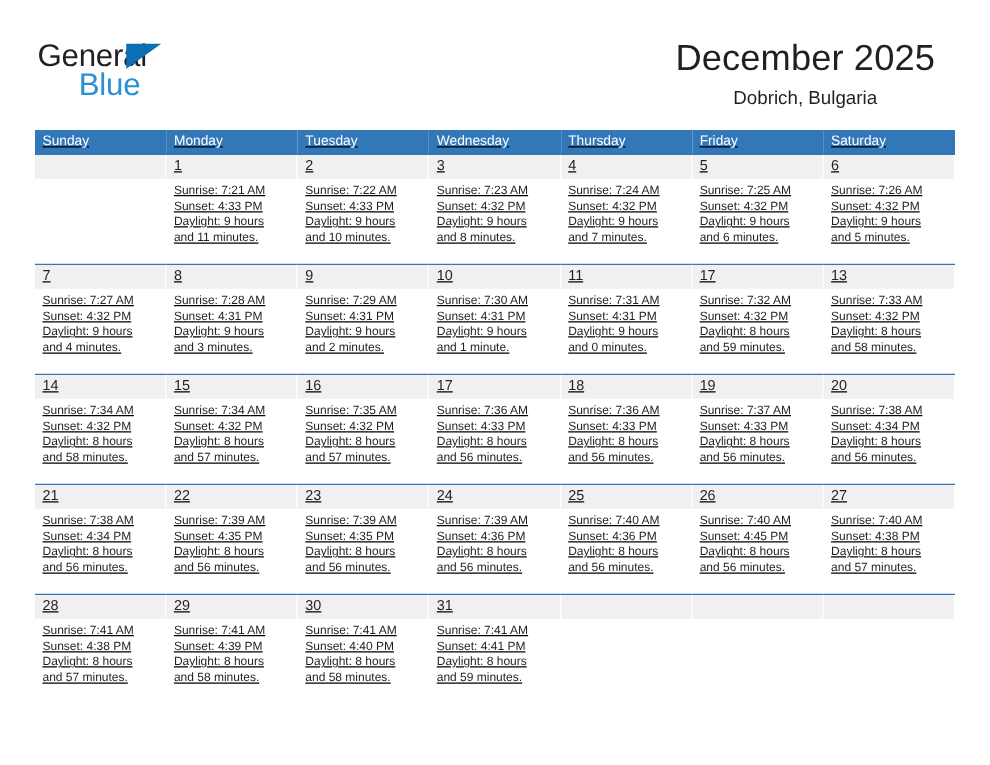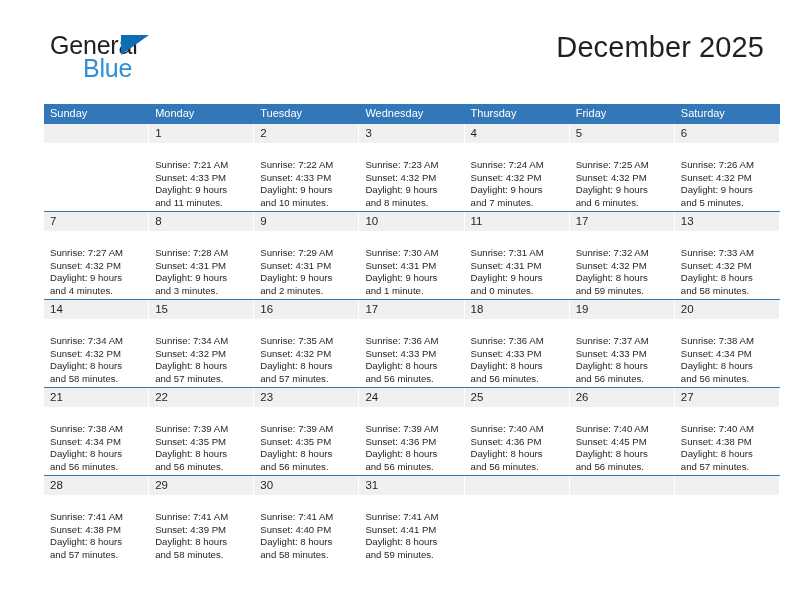--- a/index.html
+++ b/index.html
@@ -20,23 +20,22 @@
     width: 792px;
     height: 612px;
     box-sizing: border-box;
   }
 
   
   .masthead {
     position: absolute;
     left: 28px;
     top: 30px;
-    right: 28px;
+    right: 44px;
     height: 68px;
-    margin-left: 20px;
   }
   .brand {
     position: absolute;
     left: 2px;
     top: 2px;
     width: 200px;
     height: 60px;
   }
   .brand-general {
     position: absolute;
@@ -86,25 +85,26 @@
     font-size: 15px;
     line-height: 22px;
     color: #231f20;
     margin: 4px 0 0 0;
     font-weight: normal;
   }
 
   
   .calendar {
     position: absolute;
-    left: 44px;
+    left: 28px;
     top: 104px;
     width: 736px;
     border-collapse: collapse;
     table-layout: fixed;
+    text-decoration: underline;
   }
   .calendar th,
   .calendar td {
     padding: 0;
     margin: 0;
     vertical-align: top;
   }
   .dow-row th {
     background: #3277b7;
     color: #ffffff;
@@ -133,21 +133,21 @@
     font-size: 11.5px;
     color: #231f20;
     padding-left: 6px;
     box-sizing: border-box;
     border-right: 1px solid #ffffff;
   }
   .day-cell.empty .daynum-band {
     background: #f0f0f0;
   }
   .detail {
-    padding: 16px 4px 0 6px;
+    padding: 4px 4px 0 6px;
     font-size: 9.6px;
     line-height: 12.6px;
     color: #231f20;
   }
   .detail div {
     white-space: nowrap;
   }
 </style>
 </head>
 <body>
@@ -157,20 +157,21 @@
   <div class="masthead">
 
     <div class="brand">
       <span class="brand-general">General</span>
       <span class="brand-triangle"></span>
       <span class="brand-blue">Blue</span>
     </div>
 
     <div class="title-block">
       <h1 class="cal-title">December 2025</h1>
+      <div class="cal-subtitle">Dobrich, Bulgaria</div>
     </div>
 
   </div>
 
   <table class="calendar">
     <thead>
       <tr class="dow-row">
         <th>Sunday</th>
         <th>Monday</th>
         <th>Tuesday</th>

